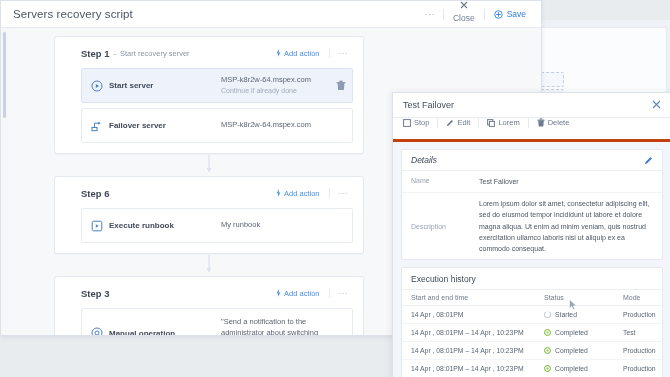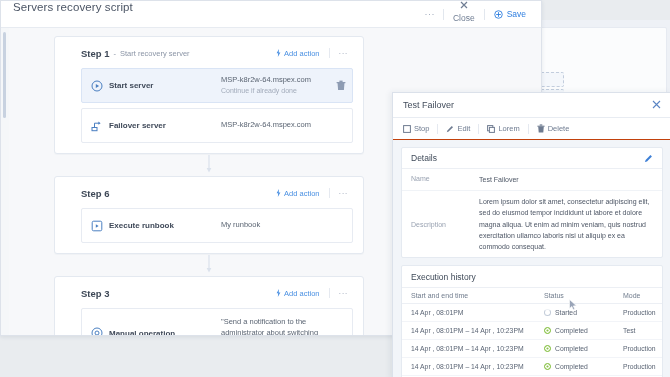--- a/index.html
+++ b/index.html
@@ -46,21 +46,21 @@
     position: absolute; left: 0; top: 0;
     width: 540px; height: 334px;
     background: #ffffff;
     border: 1px solid #dde2ea;
     box-shadow: 0 1px 4px rgba(40,60,90,.10);
   }
   .titlebar {
     position: relative;
     height: 26px;
     border-bottom: 1px solid #e7ebf1;
-    display: flex; align-items: flex-start;
+    display: flex; align-items: center;
   }
   .title-text {
     margin-left: 12px;
     font-size: 11.5px;
     color: #4b5565;
     letter-spacing: .1px;
   }
   .titlebar-actions {
     position: absolute; right: 6px; top: 0; height: 26px;
     display: flex; align-items: center; gap: 0;
@@ -186,40 +186,41 @@
   .sp-header {
     height: 24px; background: #ffffff;
     border-bottom: 1px solid #e8ecf2;
     display: flex; align-items: center;
     padding: 0 10px;
   }
   .sp-title { font-size: 9px; color: #434d5c; }
   .sp-close { margin-left: auto; color: #5b85c4; font-size: 11px; line-height: 1; }
   .sp-toolbar {
     height: 21px; background: #ffffff;
-    border-bottom: 1px solid #c2410c;
-    display: flex; align-items: center;
+    border-bottom: 3px solid #c2410c;
+    display: flex; align-items: flex-start;
     padding: 0 8px;
   }
   .sp-tool {
     display: flex; align-items: center; gap: 3px;
     font-size: 7.5px; color: #6e7b90;
     padding: 0 8px;
   }
   .sp-tool:first-child { padding-left: 2px; }
   .sp-body { padding: 7px 8px 0 8px; }
   .sp-card {
     background: #ffffff;
     border: 1px solid #e5eaf1;
     border-radius: 2px;
   }
   .sp-card-head {
     height: 20px; display: flex; align-items: center;
     padding: 0 9px;
     border-bottom: 1px solid #eceff4;
+    font-style: italic;
   }
   .sp-card-title { font-size: 8.5px; color: #3f4a59; }
   .sp-card-edit { margin-left: auto; color: #3d7fd6; }
   .detail-row {
     display: flex;
     padding: 5px 9px;
     border-bottom: 1px solid #f0f3f7;
   }
   .detail-row:last-child { border-bottom: none; }
   .detail-label { width: 68px; flex: 0 0 auto; font-size: 7px; color: #9aa3b2; padding-top: 1px; }

